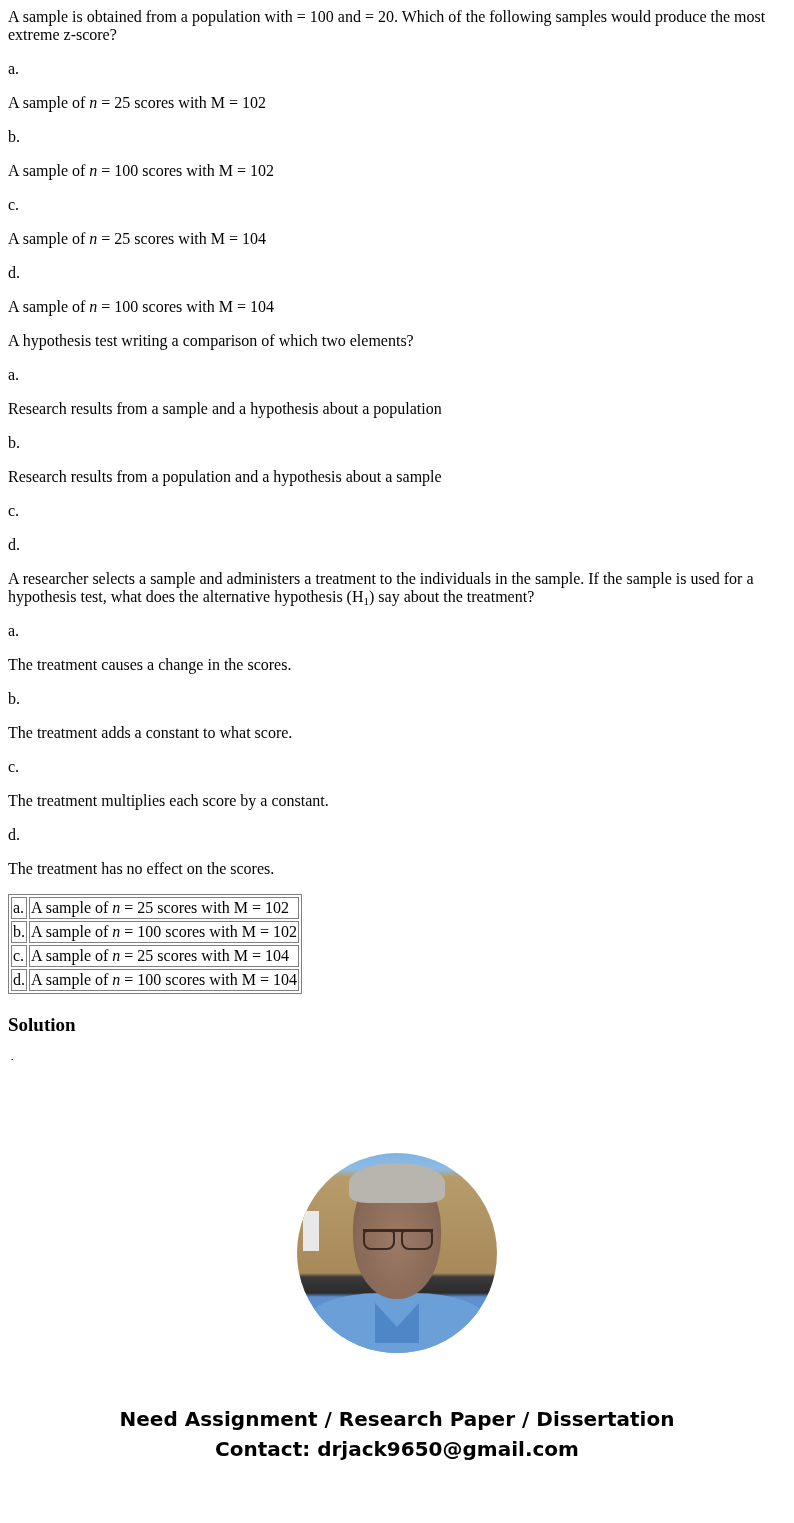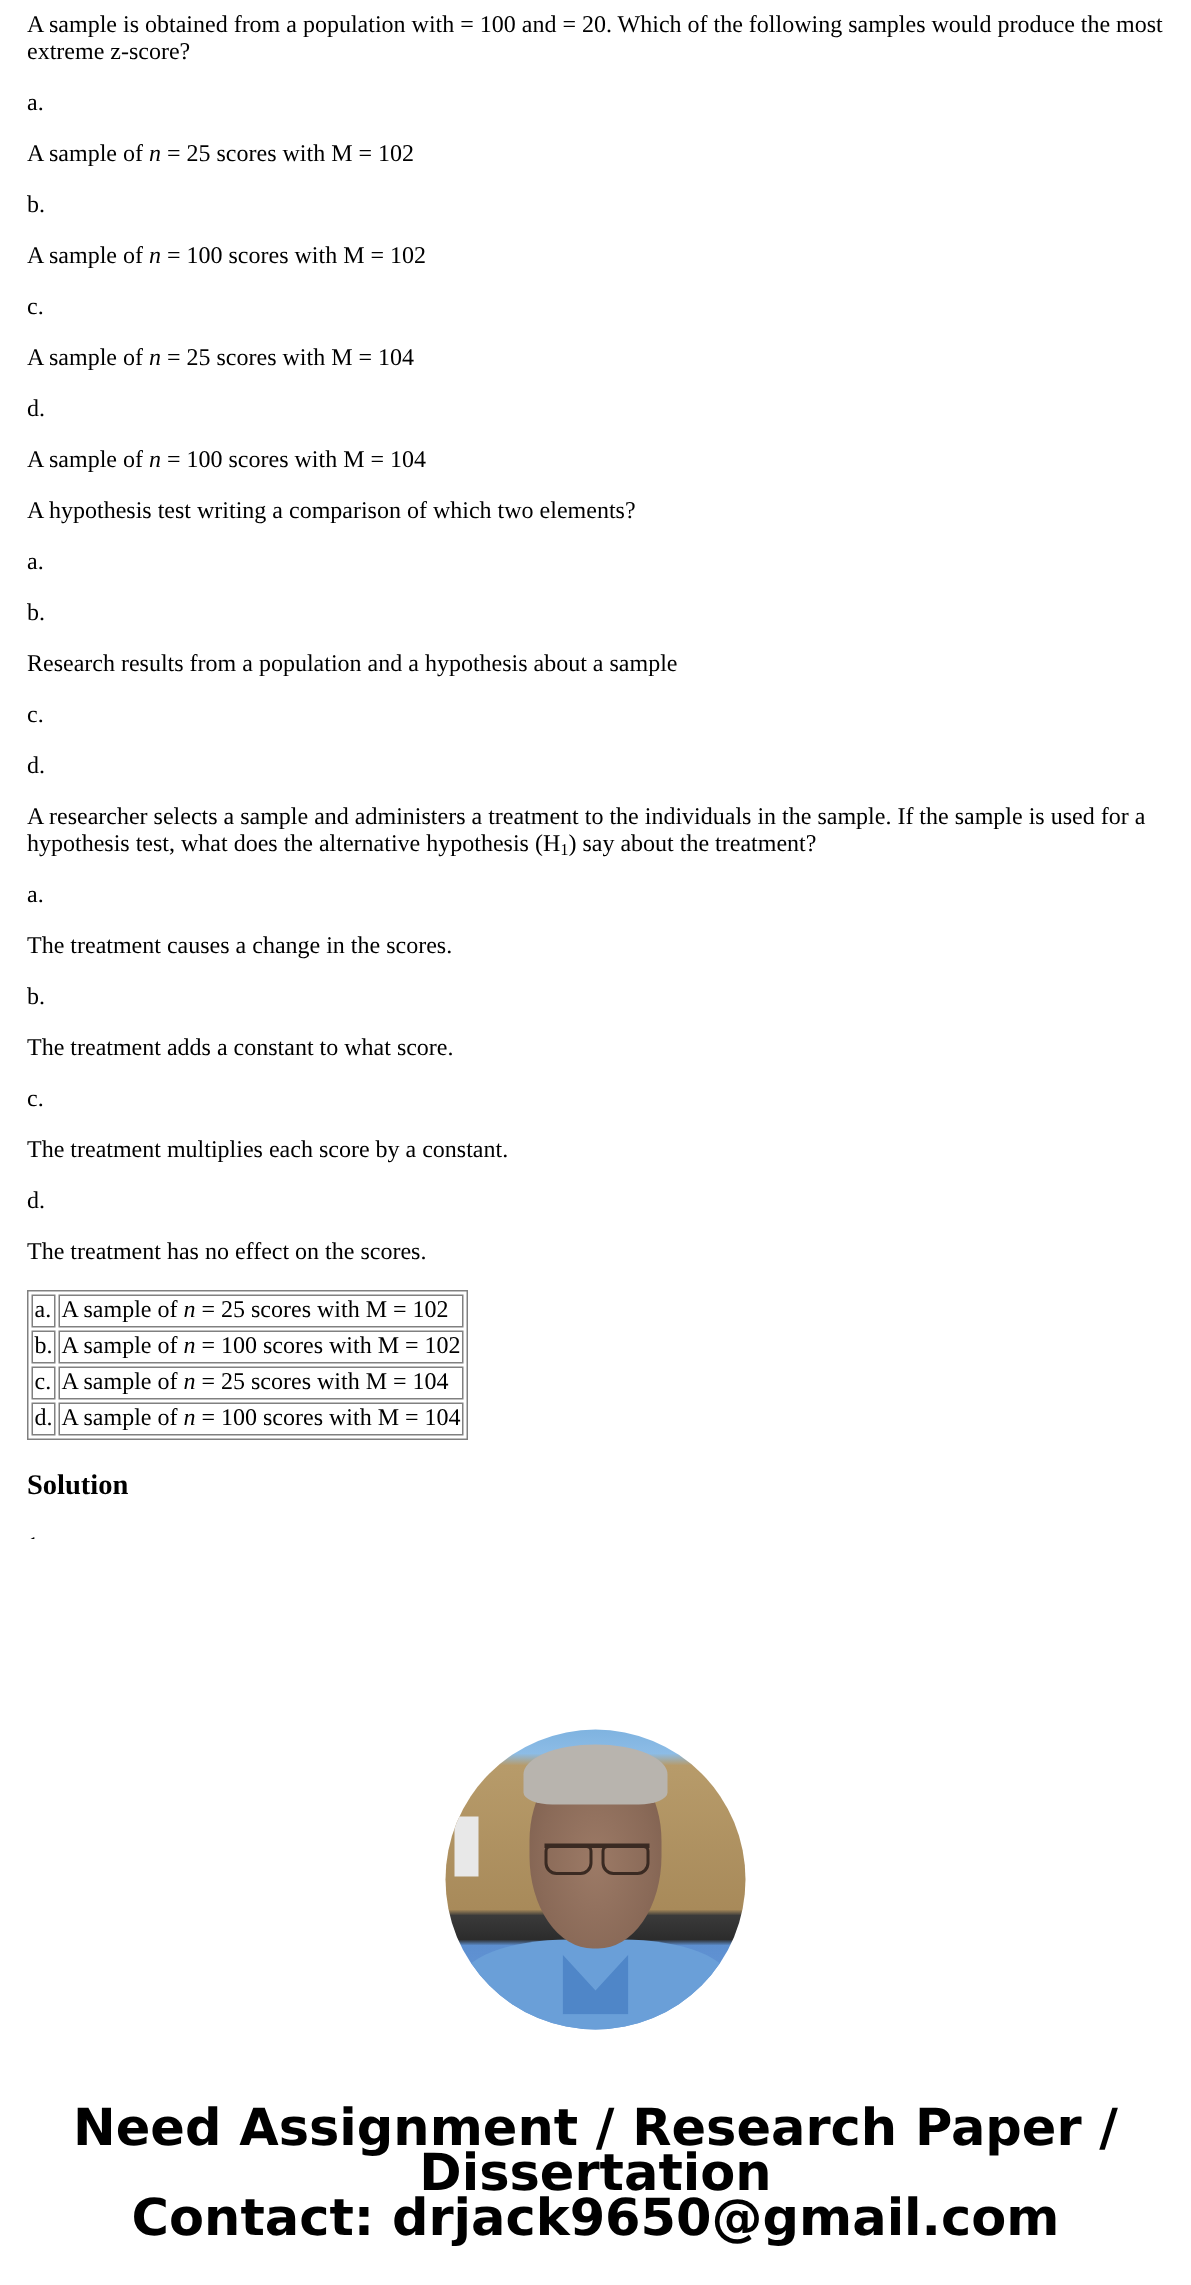--- a/index.html
+++ b/index.html
@@ -1,21 +1,21 @@
 <!DOCTYPE html>
 <html><head>
 <meta charset="utf-8">
 <style>
   html, body { margin: 0; padding: 0; background: #ffffff; }
   body {
     width: 794px; min-height: 1523px; position: relative;
     font-family: "Liberation Serif", "DejaVu Serif", serif;
     font-size: 16px; color: #000; line-height: 18px;
   }
-  .content { padding: 8px 8px 0 18px; }
+  .content { padding: 8px 8px 0 8px; }
   p { margin: 0 0 16px 0; }
   sub { font-size: 11px; line-height: 0; vertical-align: -3px; }
   table.opts {
     border: 1px solid #808080; border-spacing: 2px; margin: 0 0 20px 0;
     border-collapse: separate;
   }
   table.opts td {
     border: 1px solid #808080; padding: 1px 1px; font-size: 16px; line-height: 18px;
     white-space: nowrap;
   }
@@ -53,40 +53,41 @@
   .avatar .collar {
     position: absolute; left: 78px; top: 150px; width: 44px; height: 40px;
     background: #4f86c8; clip-path: polygon(0 0, 50% 60%, 100% 0, 100% 100%, 0 100%);
   }
   .avatar .window {
     position: absolute; left: 6px; top: 58px; width: 16px; height: 40px; background: #e8e8e8;
   }
   .promo {
     position: absolute; left: 0; top: 1404px; width: 794px; text-align: center;
     font-family: "DejaVu Sans", "Liberation Sans", sans-serif; font-weight: bold;
-    font-size: 34px; line-height: 30px; color: #000;
+    font-size: 20px; line-height: 30px; color: #000;
   }
 </style>
 </head>
 <body>
 
 <div class="content">
 
   <p>A sample is obtained from a population with = 100 and = 20. Which of the following samples would produce the most extreme z-score?</p>
   <p>a.</p>
   <p><span>A sample of </span><i>n</i><span> = 25 scores with M = 102</span></p>
   <p>b.</p>
   <p><span>A sample of </span><i>n</i><span> = 100 scores with M = 102</span></p>
   <p>c.</p>
   <p><span>A sample of </span><i>n</i><span> = 25 scores with M = 104</span></p>
   <p>d.</p>
   <p><span>A sample of </span><i>n</i><span> = 100 scores with M = 104</span></p>
 
   <p>A hypothesis test writing a comparison of which two elements?</p>
   <p>a.</p>
+  <p>Research results from a sample and a hypothesis about a population</p>
   <p>b.</p>
   <p>Research results from a population and a hypothesis about a sample</p>
   <p>c.</p>
   <p>d.</p>
 
   <p style=""><span>A researcher selects a sample and administers a treatment to the individuals in the sample. If the sample is used for a hypothesis test, what does the alternative hypothesis (H</span><sub>1</sub><span>) say about the treatment?</span></p>
   <p>a.</p>
   <p>The treatment causes a change in the scores.</p>
   <p>b.</p>
   <p>The treatment adds a constant to what score.</p>

